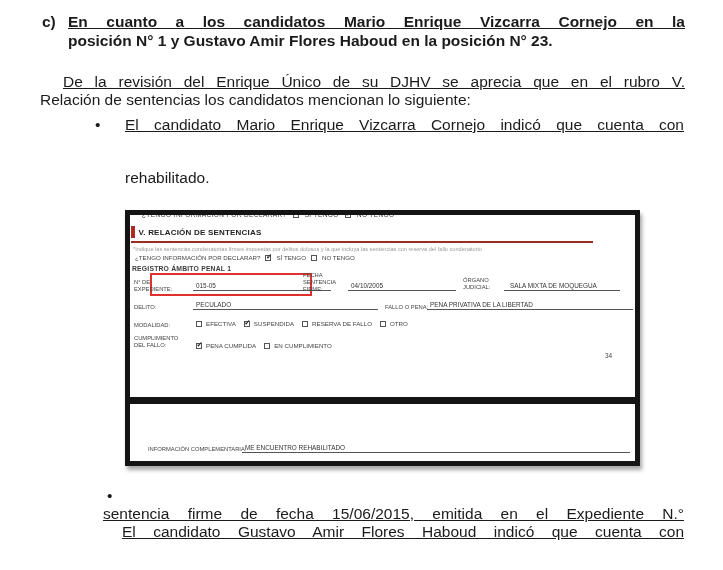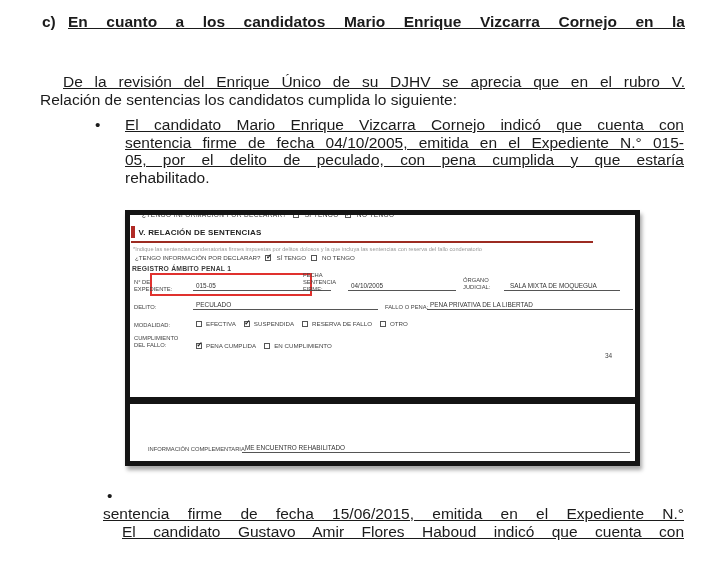--- a/index.html
+++ b/index.html
@@ -45,28 +45,27 @@
 
   .bullet-marker{position:absolute;color:#1b1b1b;font-size:15.5px;line-height:18px;}
 </style>
 </head>
 <body>
 
 <div class="page">
 
   <div class="tline bold" style="left:42px;top:13px;">c)</div>
   <div class="tline bold just" style="left:68px;top:13px;width:617px;">En cuanto a los candidatos Mario Enrique Vizcarra Cornejo en la</div>
+  <div class="tline bold" style="left:68px;top:32px;">posición N° 1 y Gustavo Amir Flores Haboud en la posición N° 23.</div>
 
   <div class="tline just" style="left:63px;top:73px;width:622px;">De la revisión del Enrique Único de su DJHV se aprecia que en el rubro V.</div>
-  <div class="tline" style="left:40px;top:91px;">Relación de sentencias los candidatos cumplida lo siguiente:</div>
+  <div class="tline" style="left:40px;top:91px;">Relación de sentencias los candidatos mencionan lo siguiente:</div>
 
   <div class="bullet-marker" style="left:95px;top:116px;">•</div>
   <div class="tline just" style="left:125px;top:116px;width:559px;">El candidato Mario Enrique Vizcarra Cornejo indicó que cuenta con</div>
-  <div class="tline just" style="left:125px;top:134px;width:559px;">sentencia firme de fecha 04/10/2005, emitida en el Expediente N.° 015-</div>
-  <div class="tline just" style="left:125px;top:151px;width:559px;">05, por el delito de peculado, con pena cumplida y que estaría</div>
   <div class="tline" style="left:125px;top:169px;">rehabilitado.</div>
 
   <div class="form-img">
 
     <div class="cliprow">
       <div class="cliprow-in">
         <span>¿TENGO INFORMACIÓN POR DECLARAR?</span>
         <span class="cb"></span>
         <span>SÍ TENGO</span>
         <span class="cb">

